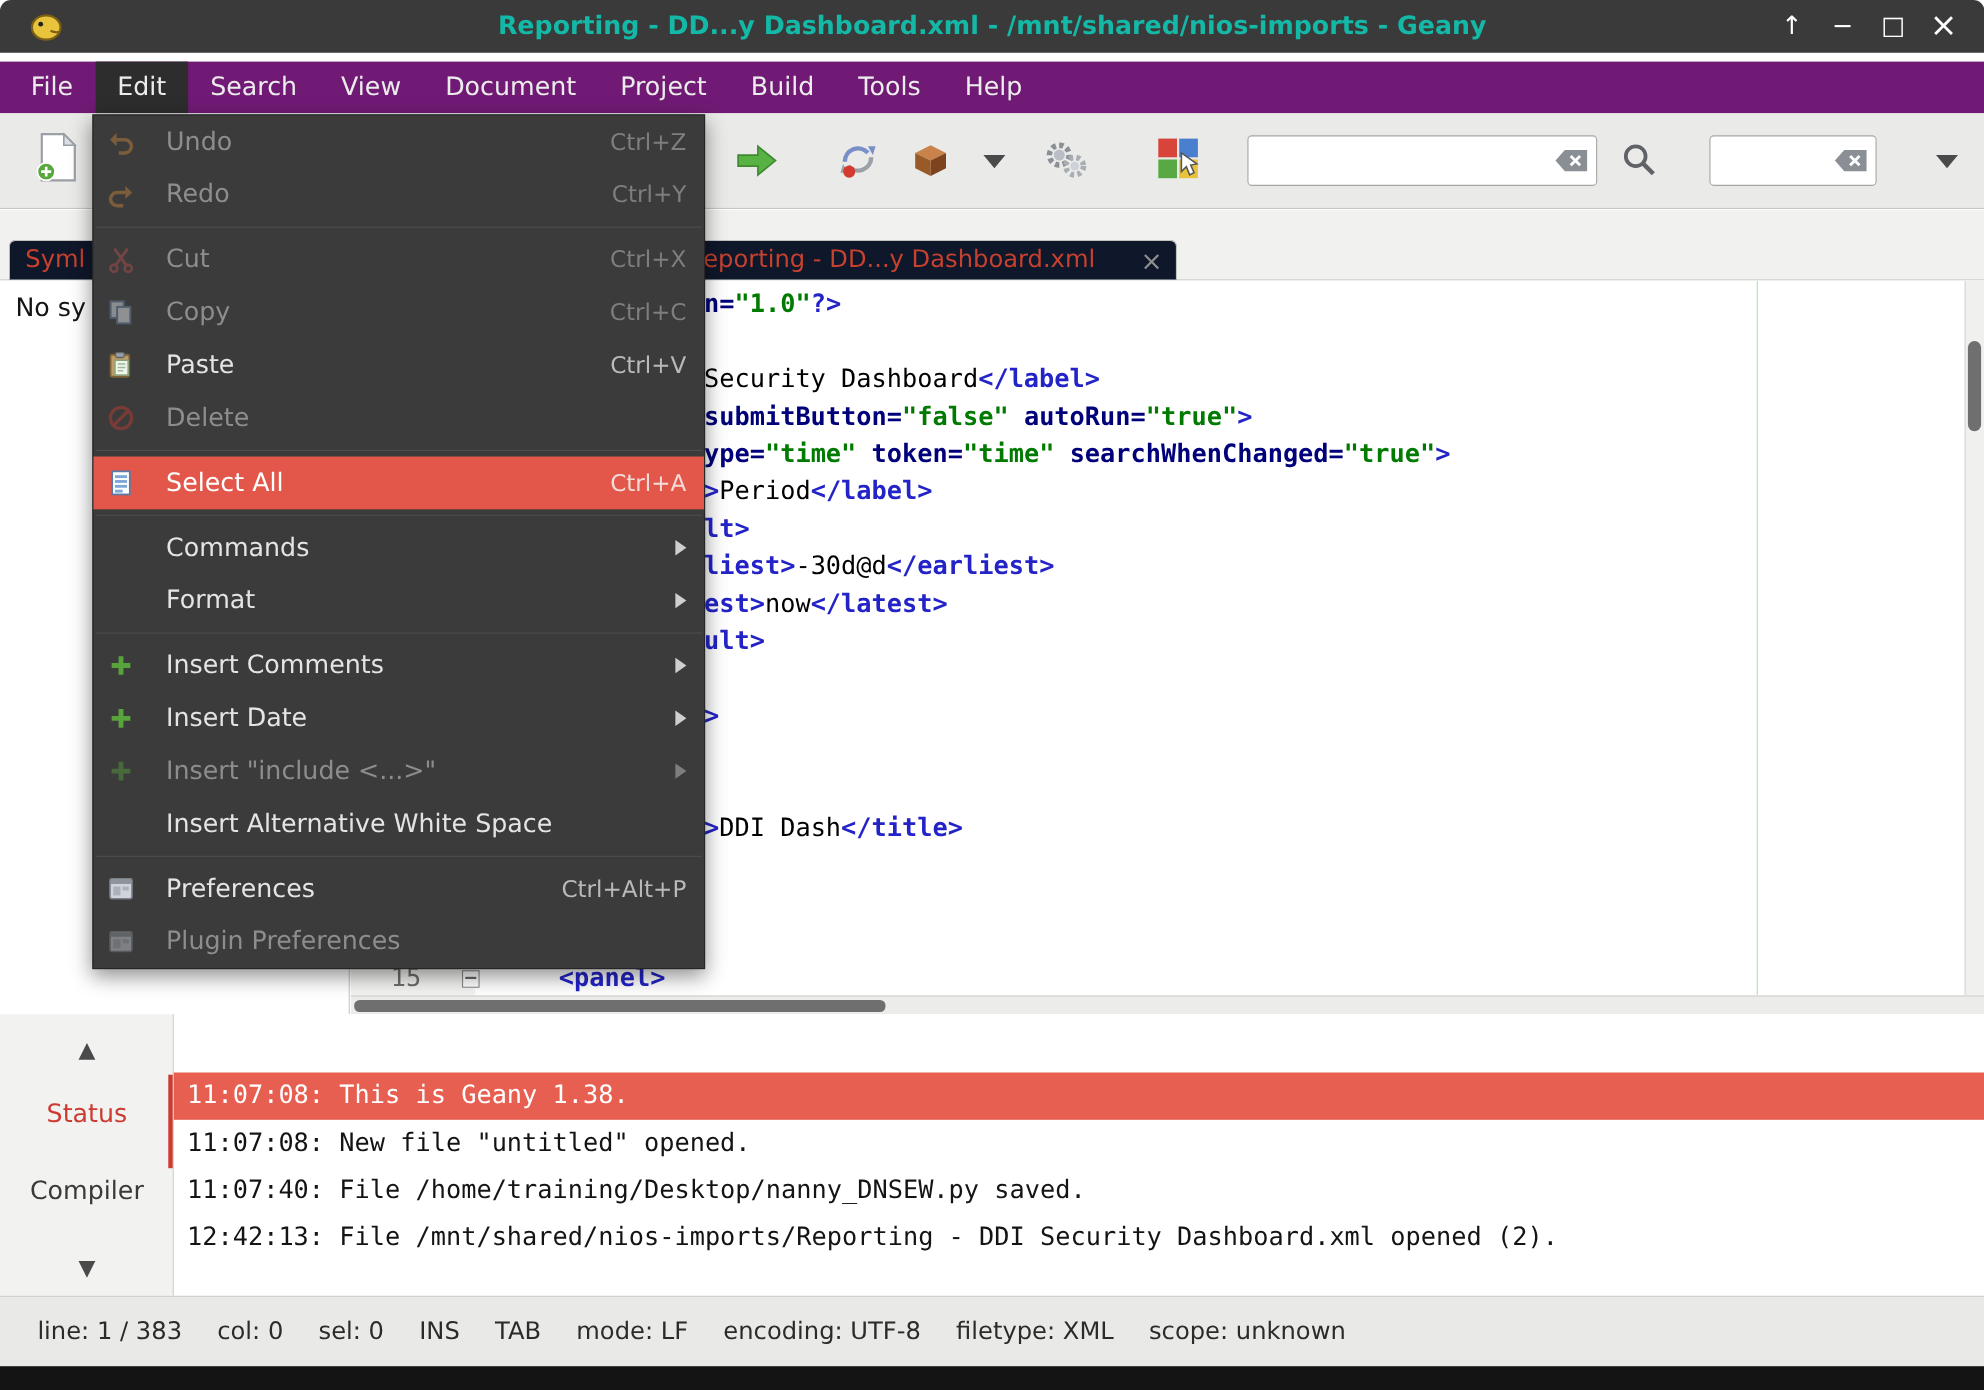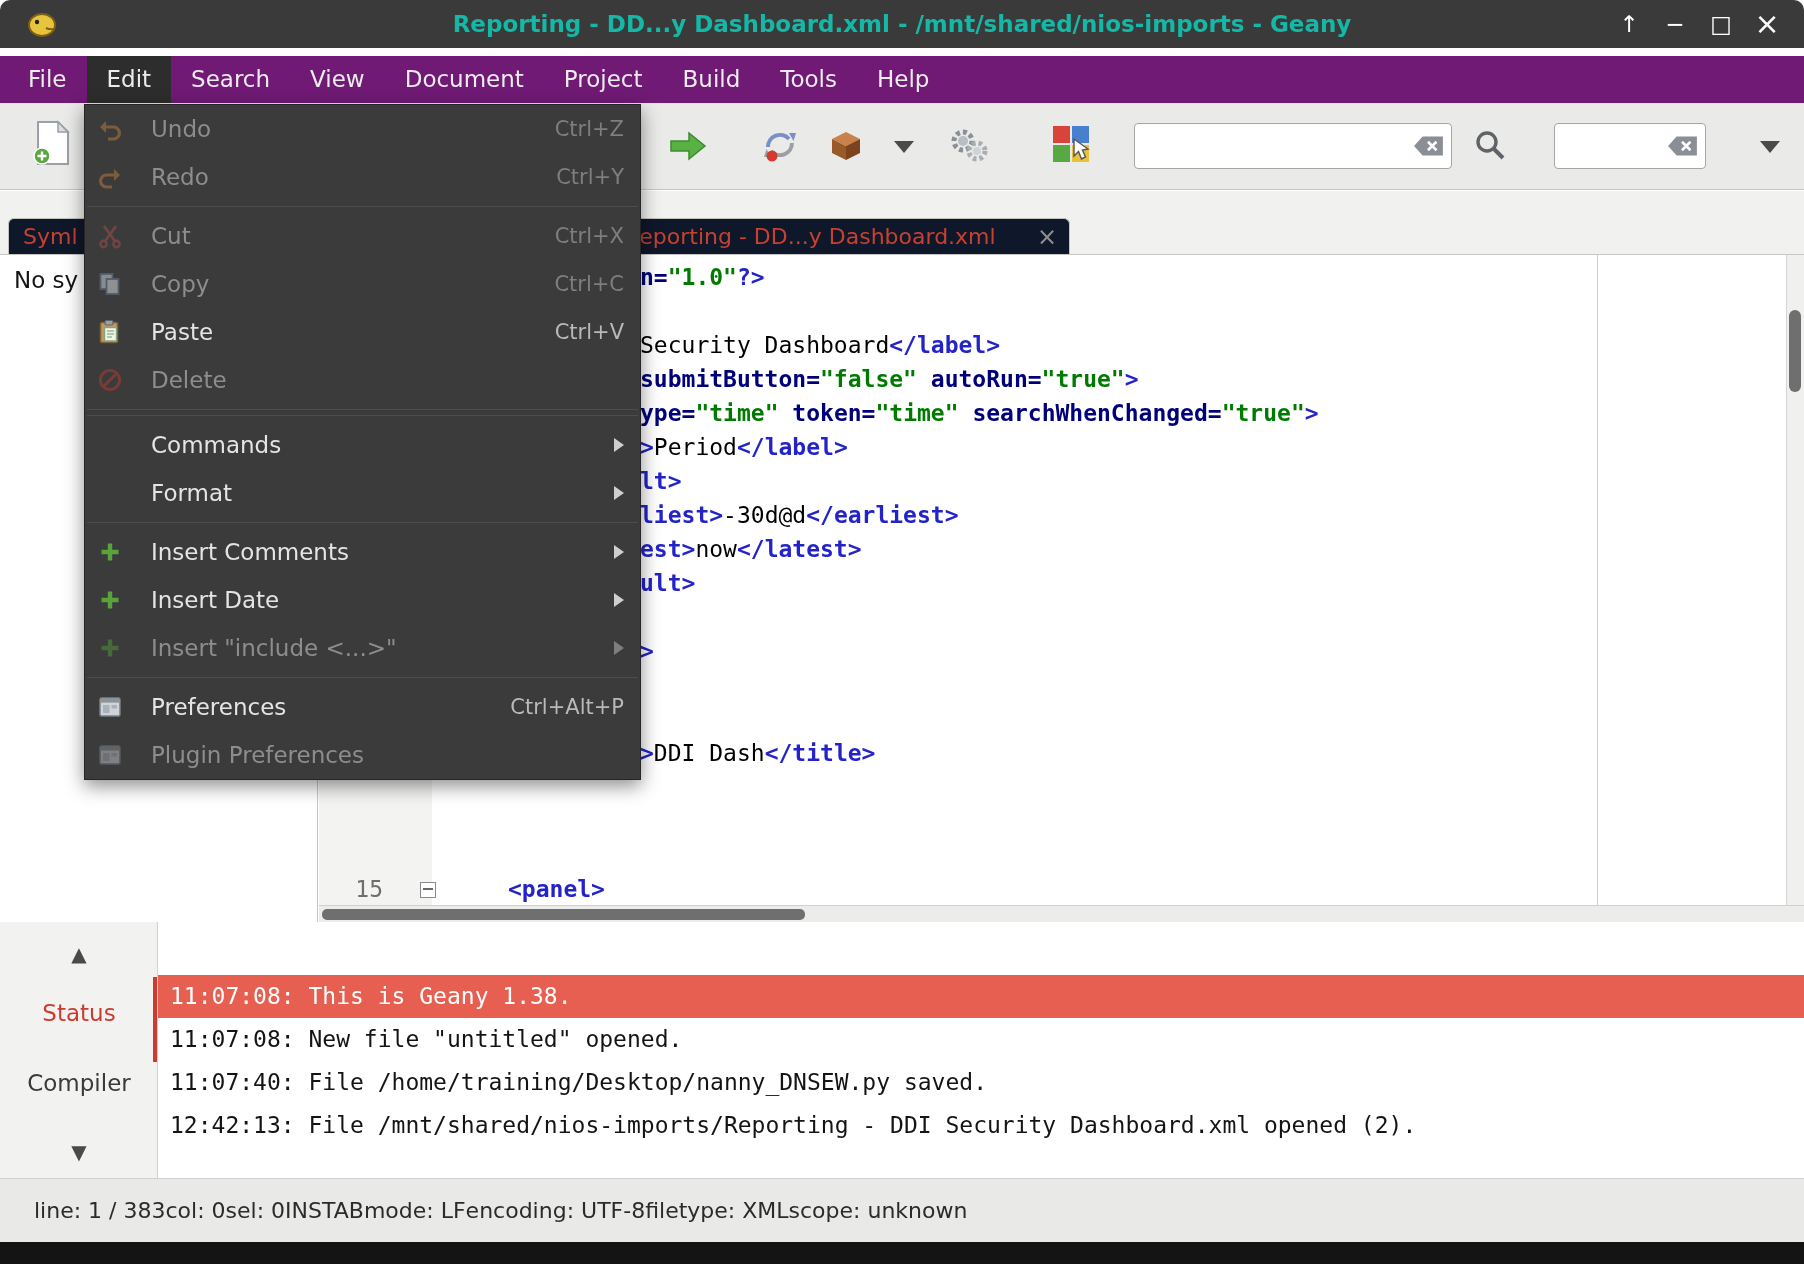--- a/index.html
+++ b/index.html
@@ -61,21 +61,21 @@
   .msg-arrow{position:absolute;left:0;width:158px;text-align:center;color:#4a4a4a;font-size:20px;}
   .msg-tab{position:absolute;left:0;width:158px;text-align:center;font-size:23px;color:#3a3a3a;}
   .msg-tab.active{color:#cc3a30;}
   .tab-indicator{position:absolute;right:0;top:55px;width:4px;height:85px;background:#cc3a30;}
   .msg-rows{position:absolute;top:0;left:158px;right:0;bottom:0;padding-top:8px;margin-top:45px;}
   .msg-row{height:43px;line-height:43px;padding-left:12px;font-family:"DejaVu Sans Mono","Liberation Mono",monospace;
            font-size:23px;color:#141414;white-space:pre;}
   .msg-row.sel{background:#e65f50;color:#fff;}
   
   .statusbar{position:absolute;top:1178px;left:0;width:1804px;height:64px;background:#e9e9e7;border-top:1px solid #cfcfcd;
-             display:flex;align-items:center;padding-left:34px;box-sizing:border-box;}
+             display:flex;align-items:center;gap:32px;padding-left:34px;box-sizing:border-box;}
   .sb-item{font-size:22px;color:#2b2b2b;white-space:nowrap;}
   .bottomstrip{position:absolute;top:1242px;left:0;width:1804px;height:22px;background:#141414;}
   
   .menu-popup{position:absolute;top:104px;left:84px;width:557px;background:#3b3b3b;border:1px solid #262626;
               box-shadow:0 6px 18px rgba(0,0,0,.45);box-sizing:border-box;z-index:50;}
   .mi{display:flex;align-items:center;height:48px;padding:0 16px 0 10px;gap:18px;}
   .mi-icon{width:30px;height:26px;display:flex;align-items:center;justify-content:center;flex:0 0 auto;}
   .mi-icon svg{width:26px;height:26px;}
   .mi-label{color:#e4e4e4;font-size:23px;margin-left:8px;white-space:nowrap;}
   .mi-shortcut{margin-left:auto;color:#b9b9b9;font-size:21px;padding-left:20px;}
@@ -336,20 +336,33 @@
         <span class="mi-icon">
           <svg viewBox="0 0 26 26">
             <circle cx="13" cy="13" r="9.6" fill="none" stroke="#c23b31" stroke-width="3"></circle>
             <path d="M6.4 19.6 L19.6 6.4" stroke="#c23b31" stroke-width="3"></path>
           </svg>
         </span>
         <span class="mi-label">Delete</span>
         <span class="mi-shortcut"></span>
       </div>
       <div class="mi-sep"></div>
+      <div class="mi hl">
+        <span class="mi-icon">
+          <svg viewBox="0 0 26 26">
+            <rect x="5" y="2.5" width="16" height="21" fill="#fff" stroke="#5b79a5" stroke-width="1.6"></rect>
+            <rect x="7.5" y="6" width="11" height="2.6" fill="#7da7d9"></rect>
+            <rect x="7.5" y="10.4" width="11" height="2.6" fill="#7da7d9"></rect>
+            <rect x="7.5" y="14.8" width="11" height="2.6" fill="#7da7d9"></rect>
+            <rect x="7.5" y="19.2" width="7" height="2.6" fill="#7da7d9"></rect>
+          </svg>
+        </span>
+        <span class="mi-label">Select All</span>
+        <span class="mi-shortcut">Ctrl+A</span>
+      </div>
       <div class="mi-sep"></div>
       <div class="mi">
         <span class="mi-icon"></span>
         <span class="mi-label">Commands</span>
         <span class="mi-shortcut"></span>
         <span class="mi-arrow"></span>
       </div>
       <div class="mi">
         <span class="mi-icon"></span>
         <span class="mi-label">Format</span>
@@ -379,20 +392,25 @@
       </div>
       <div class="mi dis">
         <span class="mi-icon">
           <svg viewBox="0 0 26 26">
             <path d="M13 4.5 V21.5 M4.5 13 H21.5" stroke="#58a43c" stroke-width="4.4"></path>
           </svg>
         </span>
         <span class="mi-label">Insert "include &lt;...&gt;"</span>
         <span class="mi-shortcut"></span>
         <span class="mi-arrow"></span>
+      </div>
+      <div class="mi">
+        <span class="mi-icon"></span>
+        <span class="mi-label">Insert Alternative White Space</span>
+        <span class="mi-shortcut"></span>
       </div>
       <div class="mi-sep"></div>
       <div class="mi">
         <span class="mi-icon">
           <svg viewBox="0 0 26 26">
             <rect x="3" y="4" width="20" height="18" rx="1.5" fill="#cfd4da" stroke="#7a8087" stroke-width="1.5"></rect>
             <rect x="3.8" y="4.8" width="18.4" height="3.8" fill="#8d949c"></rect>
             <rect x="6" y="11" width="6.5" height="8" fill="#aab1b9"></rect>
             <rect x="14.5" y="11" width="5.5" height="3.5" fill="#aab1b9"></rect>
           </svg>

